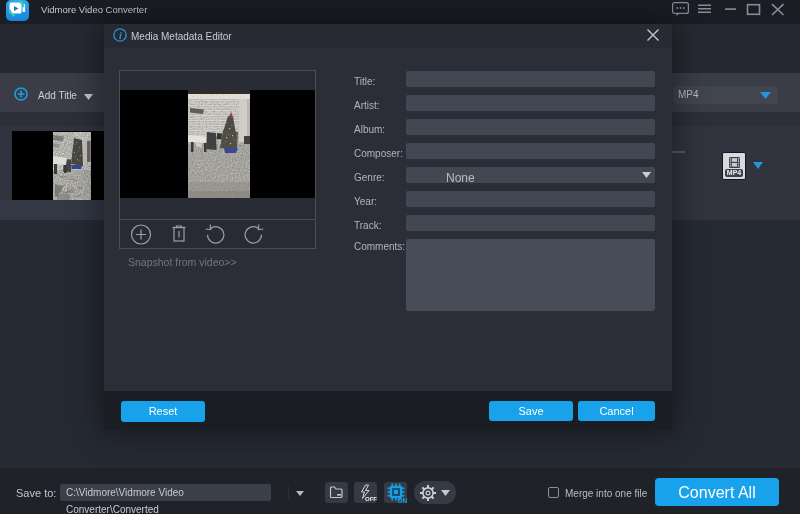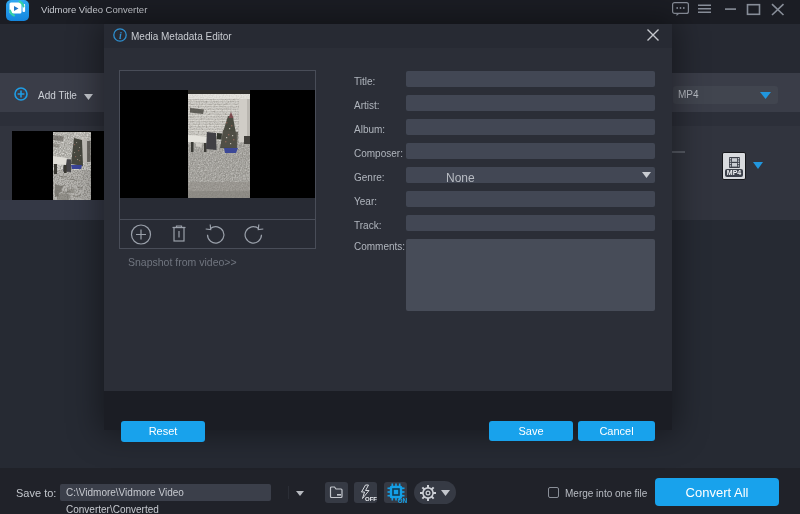--- a/index.html
+++ b/index.html
@@ -35,32 +35,32 @@
 #cardline { left:672px; top:151px; width:13px; height:2px; background:#565a64; }
 
 #bottombar { left:0; top:468px; width:800px; height:46px; background:#202229; }
 #saveto { left:16px; top:487px; font-size:11px; color:#c2c6cc; }
 #savepath { left:60px; top:484px; width:211px; height:17px; background:#3b3f4a;
   border-radius:2px; font-size:10px; color:#c7cad0; line-height:17px; padding-left:6px; }
 #savepath .divider { position:absolute; left:228px; top:2px; width:1px; height:13px;
   background:#2b2e36; }
 .iconbtn { background:#363a44; border-radius:3px; }
 #convertall { left:655px; top:478px; width:124px; height:28px; background:#18a2ec;
-  border-radius:4px; color:#fff; font-size:13px; text-align:center; line-height:30px; }
+  border-radius:4px; color:#fff; font-size:16px; text-align:center; line-height:30px; }
 #merge-box { left:548px; top:487px; width:11px; height:11px; border:1px solid #8a8f98;
   border-radius:2px; background:transparent; }
 #merge-text { left:565px; top:488px; font-size:10px; color:#b9bdc4; }
 
 #dialog { left:104px; top:24px; width:568px; height:406px; background:#2b2e37;
   box-shadow:0 0 30px 4px rgba(0,0,0,0.42); }
 #dlg-titlebar { left:0; top:0; width:568px; height:24px; background:#272a33; }
 #dlg-title { left:27px; top:7px; font-size:10px; color:#c9ccd2; }
 #dlg-bottombar { left:0; top:367px; width:568px; height:39px; background:#1b1d24; }
 .bluebtn { background:#18a2ec; border-radius:3px; color:#fff; font-size:11px;
-  text-align:center;margin-top:20px; }
+  text-align:center; }
 #btn-reset { left:17px; top:377px; width:84px; height:21px; line-height:21px; }
 #btn-save { left:385px; top:377px; width:84px; height:20px; line-height:20px; }
 #btn-cancel { left:474px; top:377px; width:77px; height:20px; line-height:20px; }
 
 #prevbox { left:15px; top:46px; width:197px; height:179px; border:1px solid #494d58;
   background:#282b34; }
 #prevscreen { left:0px; top:19px; width:195px; height:108px; background:#000; }
 #prevvid { left:68px; top:19px; width:62px; height:108px; }
 #iconrow { left:0px; top:148px; width:195px; height:29px; border-top:1px solid #494d58; }
 #snapshot { left:24px; top:232px; font-size:10.5px; color:#70757f; }

